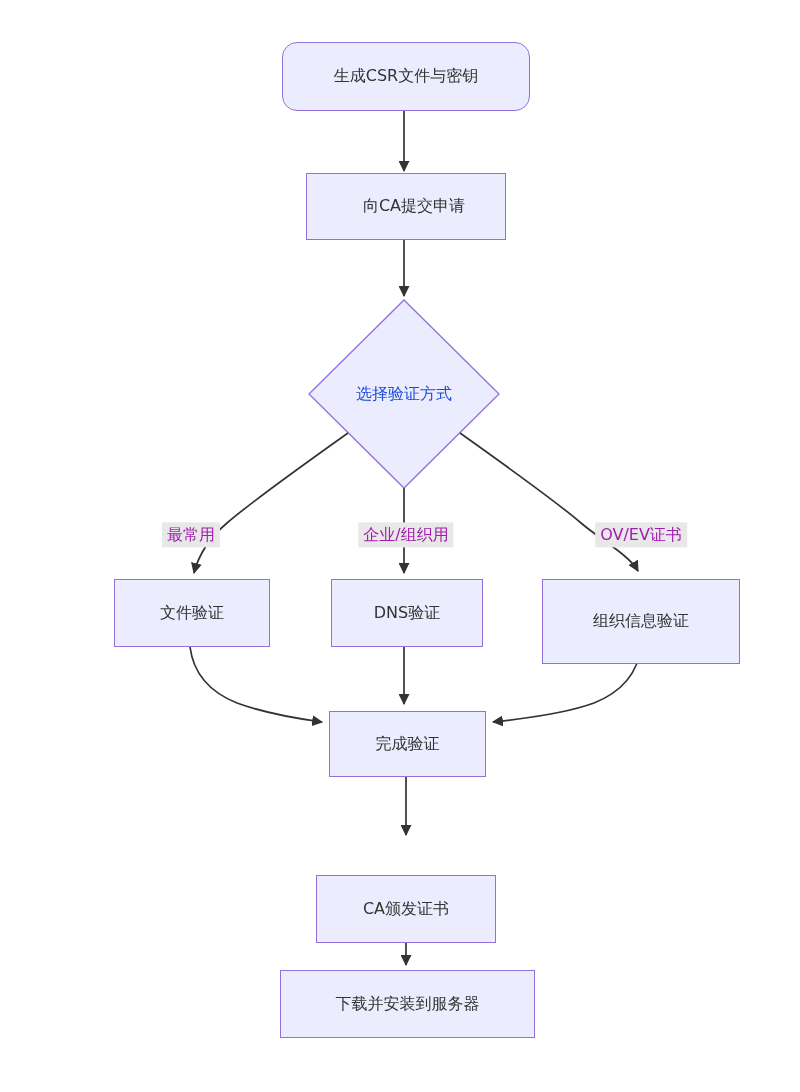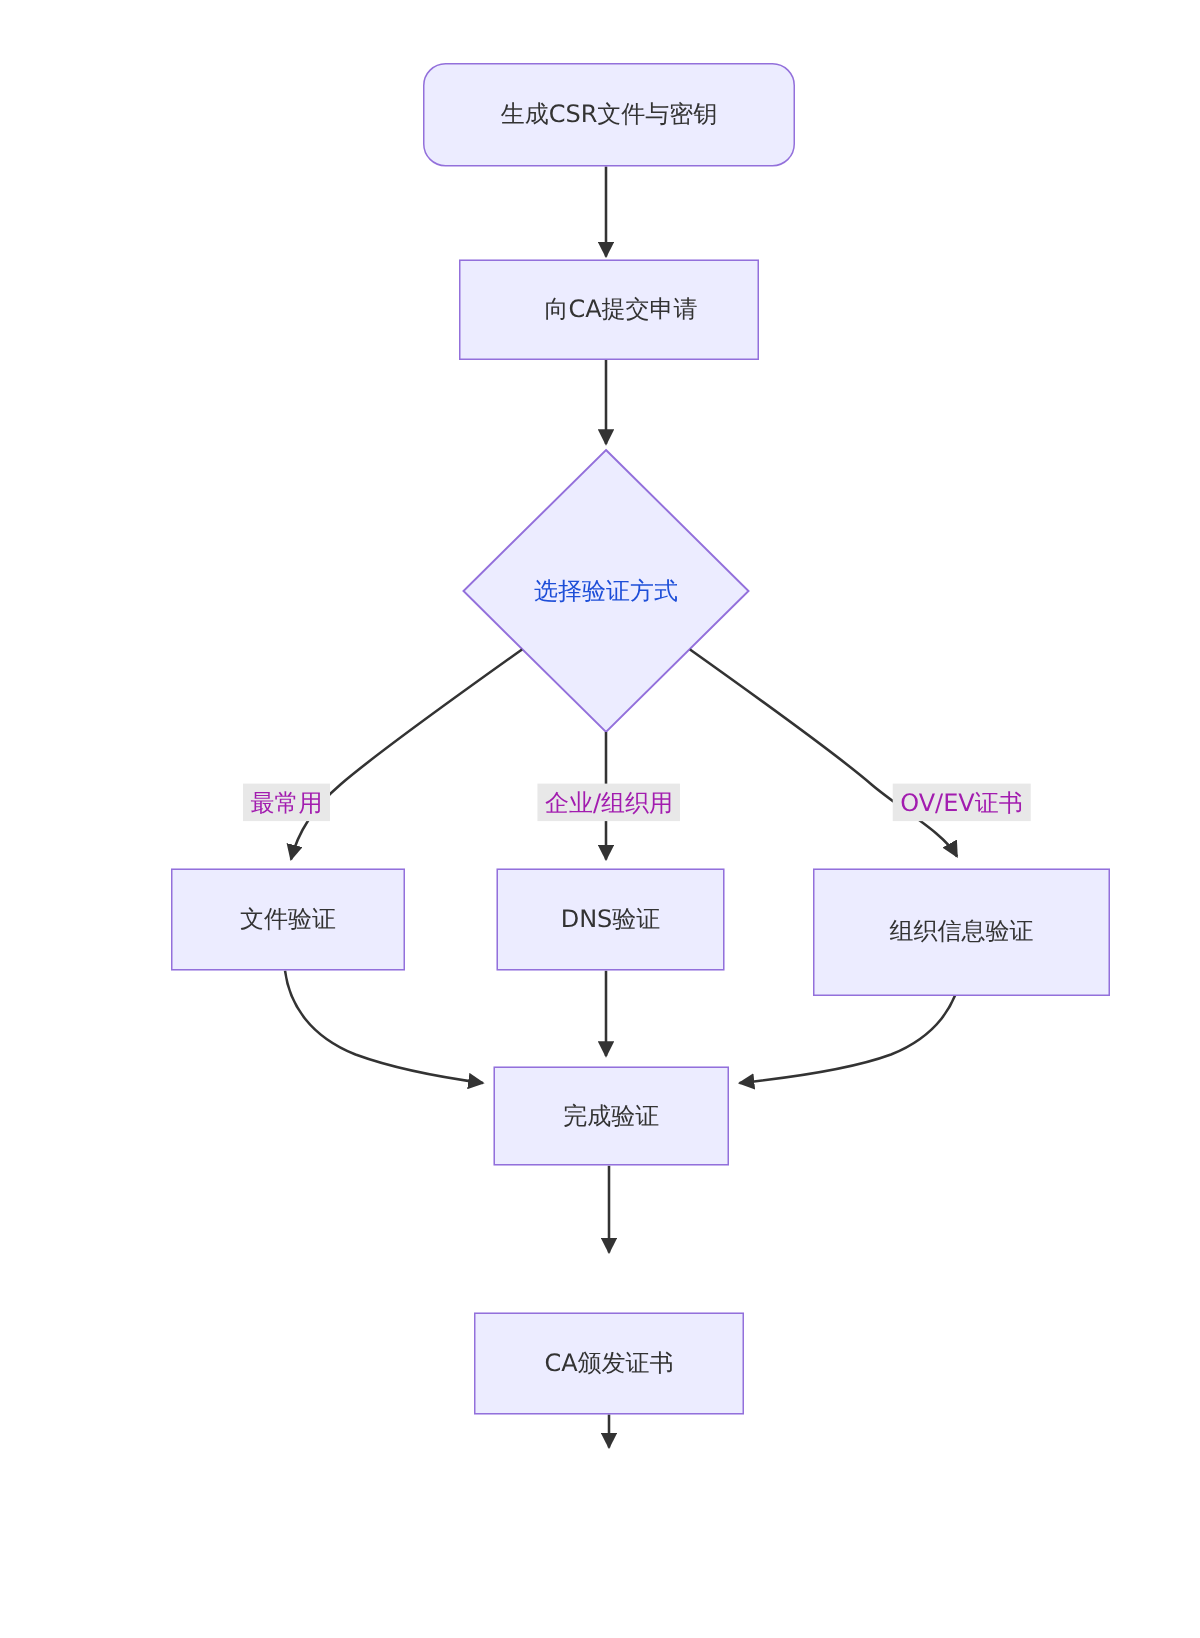--- a/index.html
+++ b/index.html
@@ -110,20 +110,21 @@
   <div class="node" style="left:114px; top:579px; width:156px; height:68px;">文件验证</div>
 
   <div class="node" style="left:331px; top:579px; width:152px; height:68px;">DNS验证</div>
 
   <div class="node" style="left:542px; top:579px; width:198px; height:85px;">组织信息验证</div>
 
   <div class="node" style="left:329px; top:711px; width:157px; height:66px;">完成验证</div>
 
   <div class="node" style="left:316px; top:840px; width:180px; height:68px;margin-top:35px;">CA颁发证书</div>
 
+  <div class="node" style="left:280px; top:970px; width:255px; height:68px;">下载并安装到服务器</div>
 
   <div class="edge-label" style="left:191px; top:535px;">最常用</div>
 
   <div class="edge-label" style="left:406px; top:535px;">企业/组织用</div>
 
   <div class="edge-label" style="left:641px; top:535px;text-align:center;">OV/EV证书</div>
 
 </div>
 
 </body></html>

